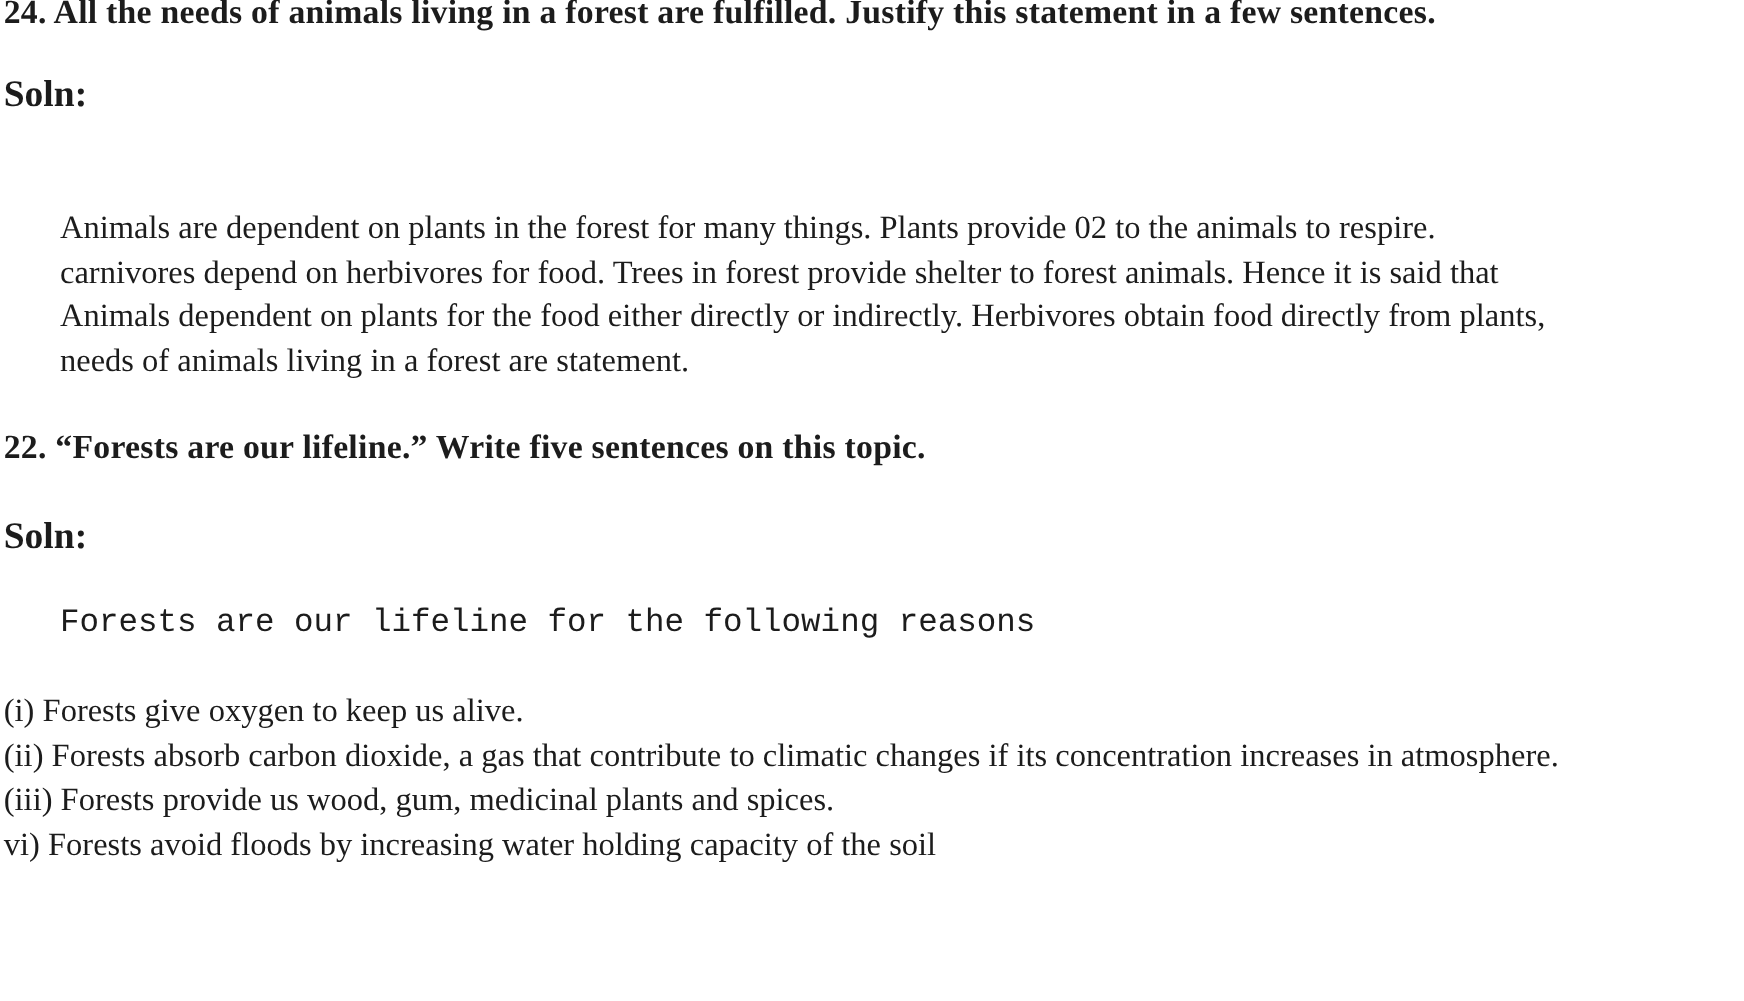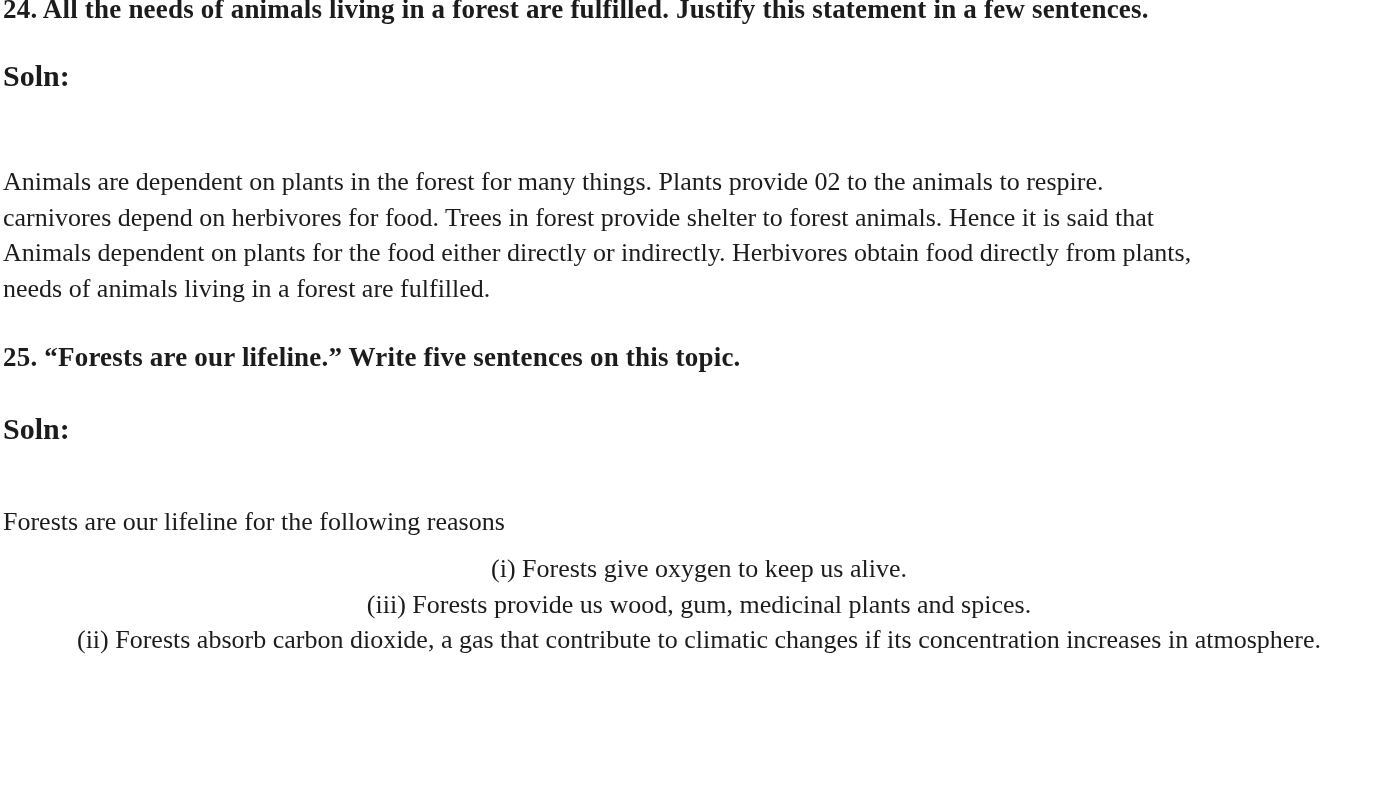--- a/index.html
+++ b/index.html
@@ -34,56 +34,57 @@
     font-weight: bold;
     font-size: 30px;
     line-height: 35px;
   }
   .body-text {
     font-size: 26px;
     line-height: 35.5px;
   }
   .text-line {
     white-space: nowrap;
+    margin-left: 45px;
   }
   .points p {
     margin: 0;
     padding: 0;
-    text-align: center;
   }
   
   #q24-heading { top: -8px; }
   #q24-soln    { top: 58px; }
   #q24-answer  { top: 164px; }
   #q25-heading { top: 340px; }
   #q25-soln    { top: 411px; }
-  #q25-intro   { top: 504px; }
+  #q25-intro   { top: 481px; font-family: Liberation Mono, monospace; }
   #q25-points  { top: 551px; width: 1392px; }
 </style>
 </head>
 <body style="background: rgb(255, 255, 255); color: rgb(28, 28, 28);">
 
 <div class="page">
 
   <div class="block q-heading" id="q24-heading">24. All the needs of animals living in a forest are fulfilled. Justify this statement in a few sentences.</div>
 
   <div class="block soln-label" id="q24-soln">Soln:</div>
 
   <div class="block body-text" id="q24-answer">
     <div class="text-line">Animals are dependent on plants in the forest for many things. Plants provide 02 to the animals to respire.</div>
     <div class="text-line">carnivores depend on herbivores for food. Trees in forest provide shelter to forest animals. Hence it is said that</div>
     <div class="text-line">Animals dependent on plants for the food either directly or indirectly. Herbivores obtain food directly from plants,</div>
-    <div class="text-line">needs of animals living in a forest are fulfilled.</div>
+    <div class="text-line">needs of animals living in a forest are statement.</div>
   </div>
 
-  <div class="block q-heading" id="q25-heading">25. “Forests are our lifeline.” Write five sentences on this topic.</div>
+  <div class="block q-heading" id="q25-heading">22. “Forests are our lifeline.” Write five sentences on this topic.</div>
 
   <div class="block soln-label" id="q25-soln">Soln:</div>
 
   <div class="block body-text text-line" id="q25-intro">Forests are our lifeline for the following reasons</div>
 
   <div class="block body-text points" id="q25-points">
     <p>(i) Forests give oxygen to keep us alive.</p>
+    <p>(ii) Forests absorb carbon dioxide, a gas that contribute to climatic changes if its concentration increases in atmosphere.</p>
     <p>(iii) Forests provide us wood, gum, medicinal plants and spices.</p>
-    <p>(ii) Forests absorb carbon dioxide, a gas that contribute to climatic changes if its concentration increases in atmosphere.</p>
+    <p>vi) Forests avoid floods by increasing water holding capacity of the soil</p>
   </div>
 
 </div>
 
 </body></html>

